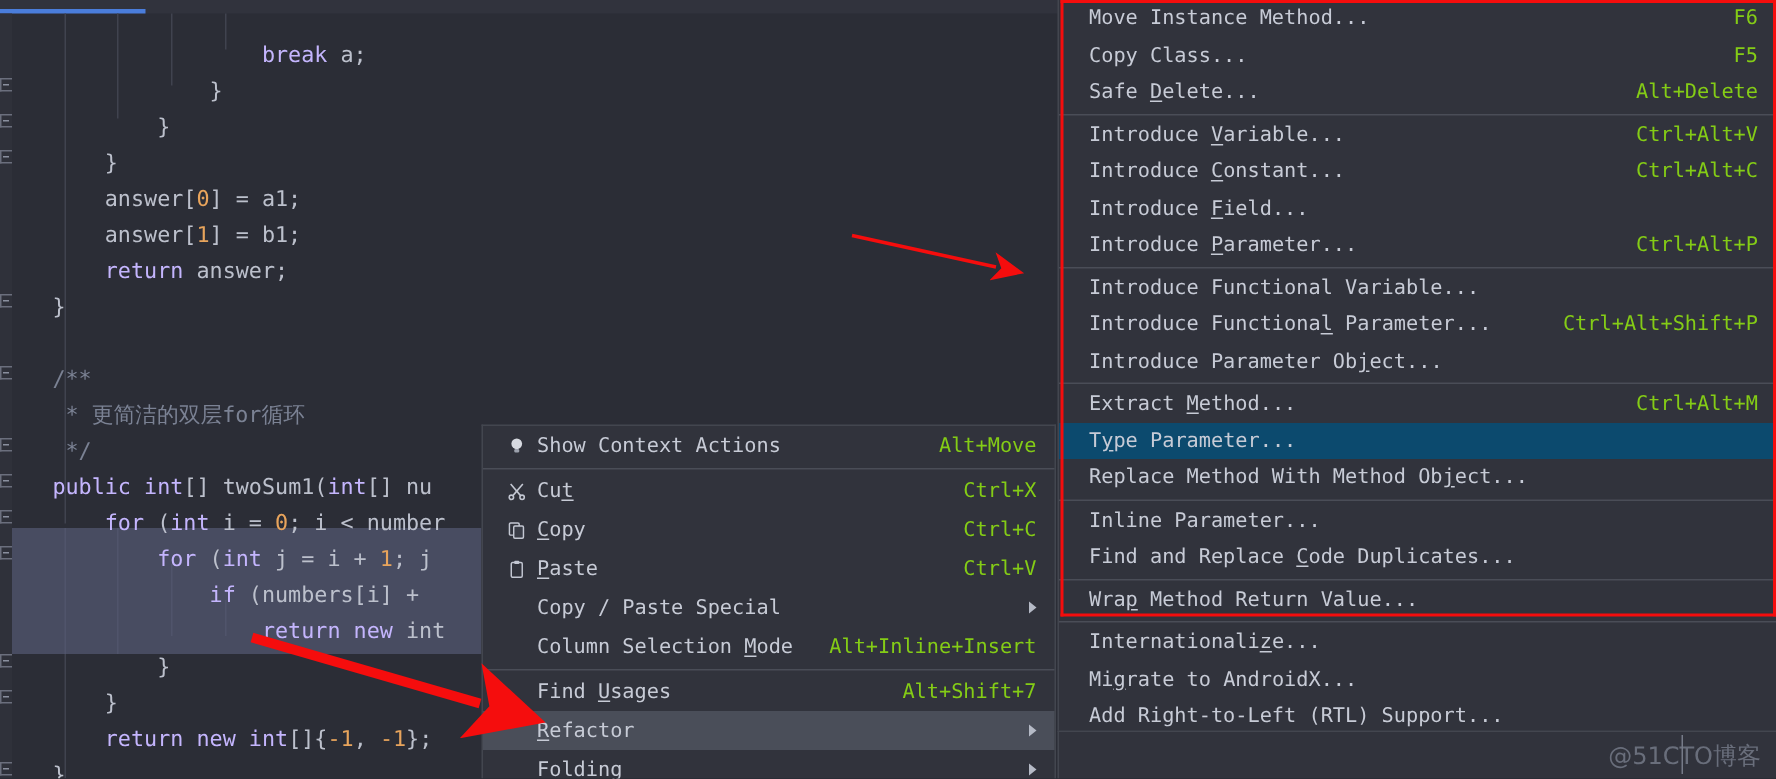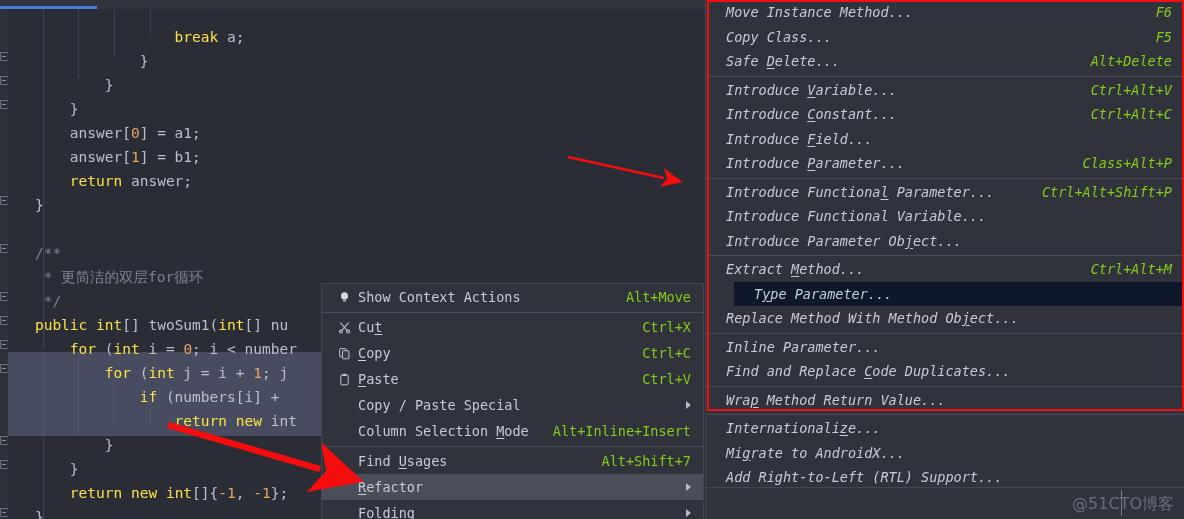--- a/index.html
+++ b/index.html
@@ -47,21 +47,21 @@
     background:#5a5f7d; opacity:.62;
   }
 
   #code {
     position:absolute; left:0; top:9px; right:0; bottom:0;
     font-size:14.5px; line-height:24px;
     white-space:pre;
     color:#bcc0cc;
   }
   .ln { position:absolute; left:0; height:24px; }
-  .kw   { color:#fde047; }
+  .kw   { color:#c4b5fd; }
   .num  { color:#e8a45c; }
   .cmt  { color:#7b8294; }
   .id   { color:#bcc0cc; }
   .pun  { color:#bcc0cc; }
 
   
   #ctx-menu {
     position:absolute; left:321px; top:283px;
     width:383px; height:236px;
     background:#31333c;
@@ -94,24 +94,23 @@
   u { text-decoration:underline; text-underline-offset:2px; }
 
   
   #sub-menu {
     position:absolute; left:705px; top:0px;
     width:479px; height:487px;
     background:#31333c;
     border-left:1px solid #43464f;
     font-size:13.5px; color:#c7cbd6;
     z-index:25;
-    font-style:italic;
   }
   #sub-menu .mrow { height:24.5px; line-height:24.5px; padding-left:20px; }
-  #sub-menu .mrow.sel { background:#0f172a;margin-left:28px; }
+  #sub-menu .mrow.sel { background:#0c4a6e; }
   #sub-footer {
     position:absolute; left:705px; top:487px; width:479px; height:32px;
     background:#31333c; border-left:1px solid #43464f; border-top:1px solid #43464f;
     z-index:25;
   }
   #watermark {
     position:absolute; right:10px; top:494px;
     font-family:"DejaVu Sans","Liberation Sans",sans-serif;
     font-size:16px; color:#696e7b; z-index:40;
   }
@@ -268,29 +267,29 @@
     </div>
     <div class="mrow">
       <span class="mlabel">Introduce <u>C</u>onstant...</span>
       <span class="mkey">Ctrl+Alt+C</span>
     </div>
     <div class="mrow">
       <span class="mlabel">Introduce <u>F</u>ield...</span>
     </div>
     <div class="mrow">
       <span class="mlabel">Introduce <u>P</u>arameter...</span>
-      <span class="mkey">Class+Alt+P</span>
-    </div>
-    <div class="msep"></div>
+      <span class="mkey">Ctrl+Alt+P</span>
+    </div>
+    <div class="msep"></div>
+    <div class="mrow">
+      <span class="mlabel">Introduce Functional Variable...</span>
+    </div>
     <div class="mrow">
       <span class="mlabel">Introduce Functiona<u>l</u> Parameter...</span>
       <span class="mkey">Ctrl+Alt+Shift+P</span>
-    </div>
-    <div class="mrow">
-      <span class="mlabel">Introduce Functional Variable...</span>
     </div>
     <div class="mrow">
       <span class="mlabel">Introduce Parameter Ob<u>j</u>ect...</span>
     </div>
     <div class="msep"></div>
     <div class="mrow">
       <span class="mlabel">Extract <u>M</u>ethod...</span>
       <span class="mkey">Ctrl+Alt+M</span>
     </div>
     <div class="mrow sel">

